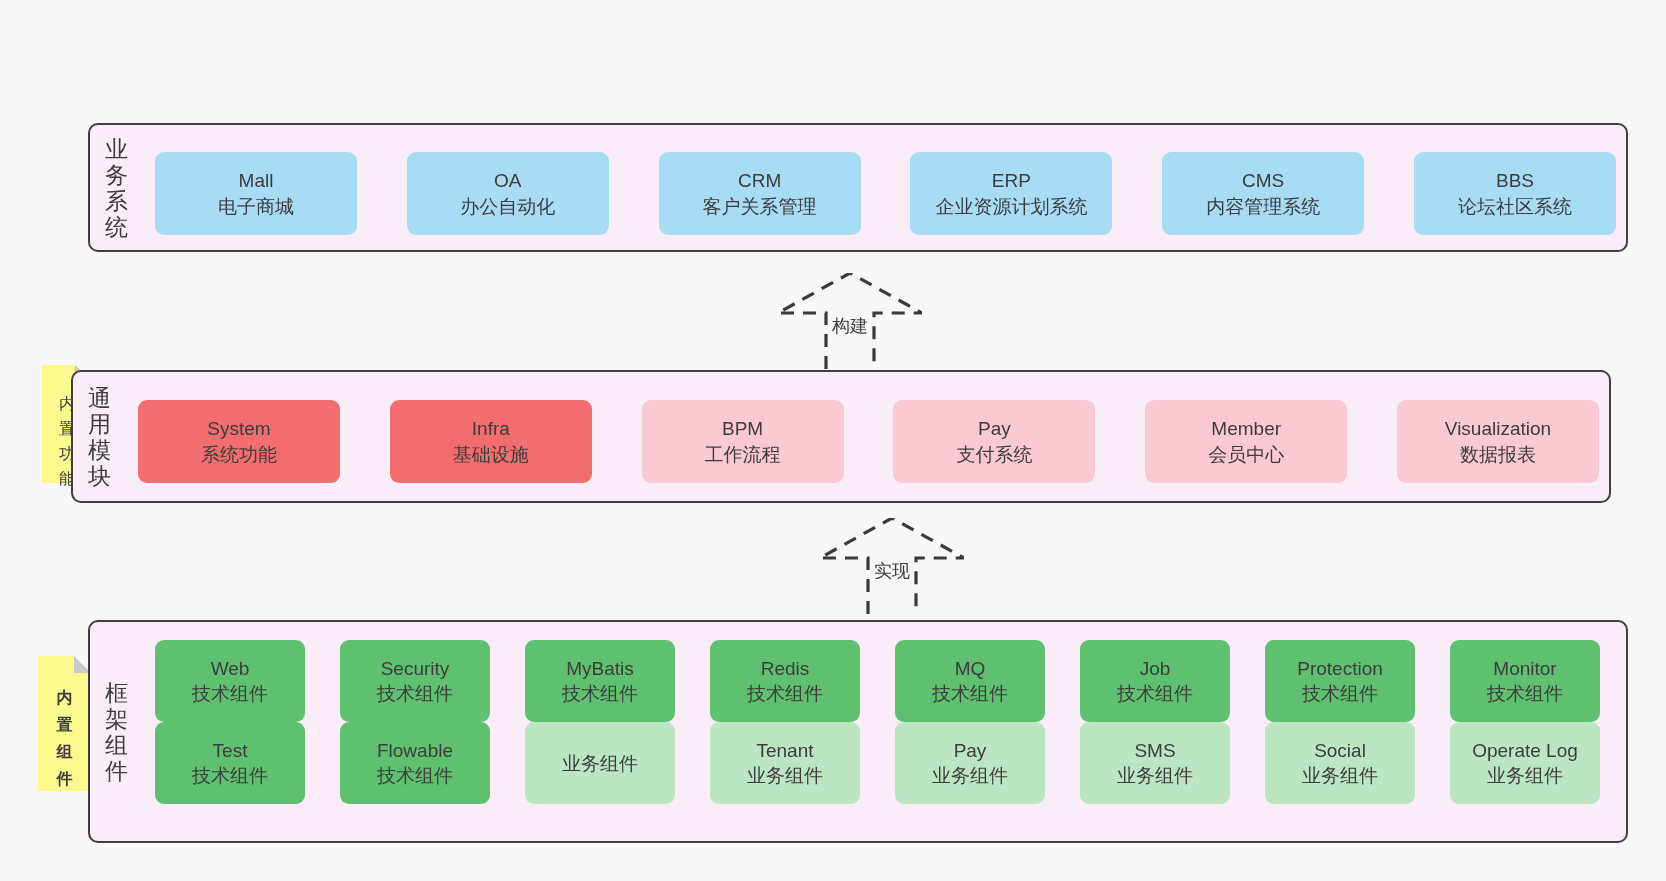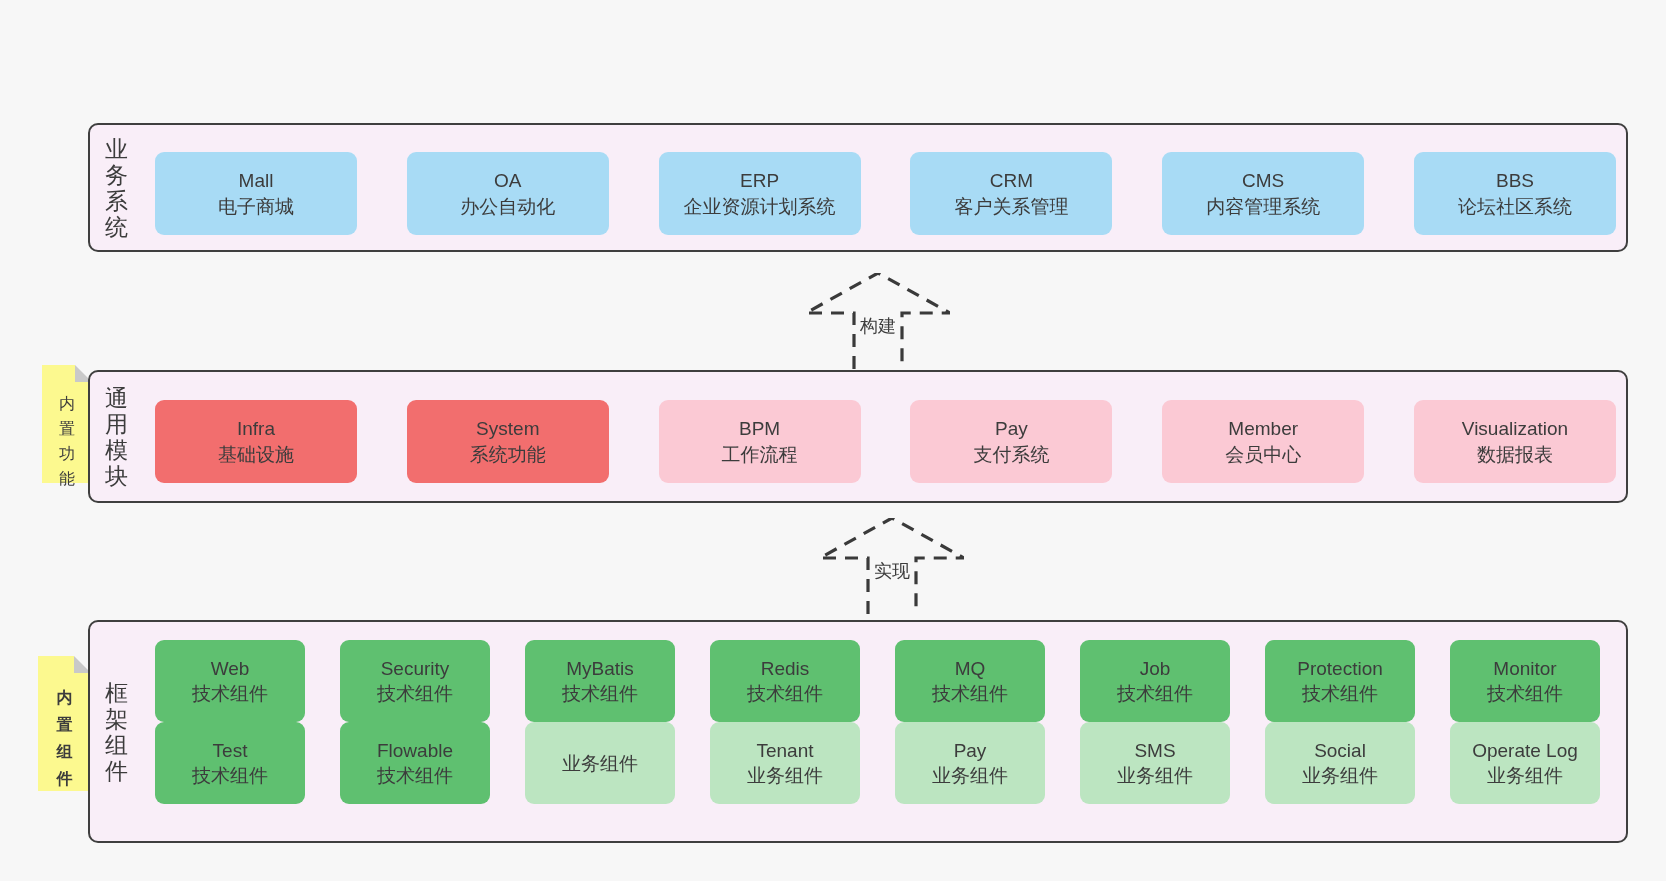--- a/index.html
+++ b/index.html
@@ -16,21 +16,21 @@
 
   
   .layer {
     position: absolute;
     background: var(--panel, #f9eef8);
     border: 2px solid var(--panel-border, #3f3f3f);
     border-radius: 10px;
     box-sizing: border-box;
   }
   .layer-1 { left: 88px; top: 123px; width: 1540px; height: 129px; }
-  .layer-2 { left: 88px; top: 370px; width: 1540px; height: 133px; }
+  .layer-2 { left: 71px; top: 370px; width: 1540px; height: 133px; }
   .layer-3 { left: 88px; top: 620px; width: 1540px; height: 223px; }
 
   .vlabel {
     position: absolute;
     left: 13px; top: 50%;
     transform: translateY(-50%);
     width: 27px;
     font-size: 23px;
     line-height: 26px;
     word-break: break-all;
@@ -84,21 +84,21 @@
     font-size: 16px;
     line-height: 25px;
     word-break: break-all;
     text-align: center;
     color: var(--text, #3c3c3c);
   }
   .sticky-2 .sticky-label { margin-top: 28px; line-height: 27px; }
 
   
   .up-arrow { position: absolute; }
-  .arrow-1 { left: 806px; top: 273px; width: 144px; height: 96px; }
+  .arrow-1 { left: 778px; top: 273px; width: 144px; height: 96px; }
   .arrow-2 { left: 820px; top: 518px; width: 144px; height: 96px; }
   .up-arrow svg { display: block; }
   .arrow-label {
     position: absolute;
     left: 50%; top: 41px;
     transform: translateX(-50%);
     background: var(--bg, #f7f7f7);
     padding: 0 3px;
     font-size: 18px;
     color: var(--text, #3c3c3c);
@@ -125,26 +125,26 @@
         <div class="box-row">
           <div class="box blue">
             <div class="box-name">Mall</div>
             <div class="box-desc">电子商城</div>
           </div>
           <div class="box blue">
             <div class="box-name">OA</div>
             <div class="box-desc">办公自动化</div>
           </div>
           <div class="box blue">
+            <div class="box-name">CRM</div>
+            <div class="box-desc">客户关系管理</div>
+          </div>
+          <div class="box blue">
             <div class="box-name">ERP</div>
             <div class="box-desc">企业资源计划系统</div>
-          </div>
-          <div class="box blue">
-            <div class="box-name">CRM</div>
-            <div class="box-desc">客户关系管理</div>
           </div>
           <div class="box blue">
             <div class="box-name">CMS</div>
             <div class="box-desc">内容管理系统</div>
           </div>
           <div class="box blue">
             <div class="box-name">BBS</div>
             <div class="box-desc">论坛社区系统</div>
           </div>
         </div>
@@ -156,26 +156,26 @@
       <polyline points="48,96 48,40 0,40 72,0 144,40 96,40 96,96" fill="none" stroke="#3a3a3a" stroke-width="3.2" stroke-dasharray="13 9"></polyline>
     </svg>
     <div class="arrow-label">构建</div>
   </div>
 
   <div class="layer layer-2">
     <div class="vlabel">通用模块</div>
     <div class="rows">
         <div class="box-row">
           <div class="box red">
+            <div class="box-name">System</div>
+            <div class="box-desc">系统功能</div>
+          </div>
+          <div class="box red">
             <div class="box-name">Infra</div>
             <div class="box-desc">基础设施</div>
-          </div>
-          <div class="box red">
-            <div class="box-name">System</div>
-            <div class="box-desc">系统功能</div>
           </div>
           <div class="box pink">
             <div class="box-name">BPM</div>
             <div class="box-desc">工作流程</div>
           </div>
           <div class="box pink">
             <div class="box-name">Pay</div>
             <div class="box-desc">支付系统</div>
           </div>
           <div class="box pink">

